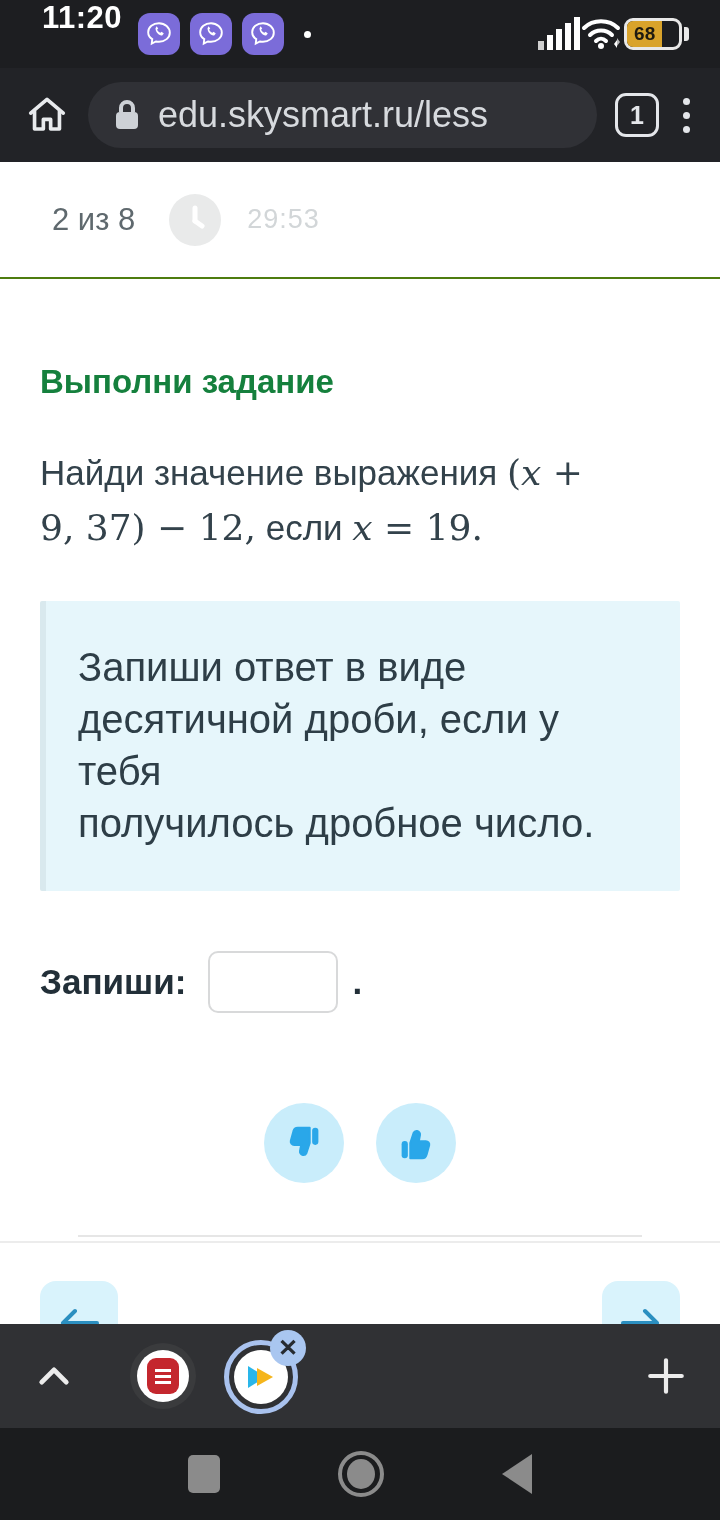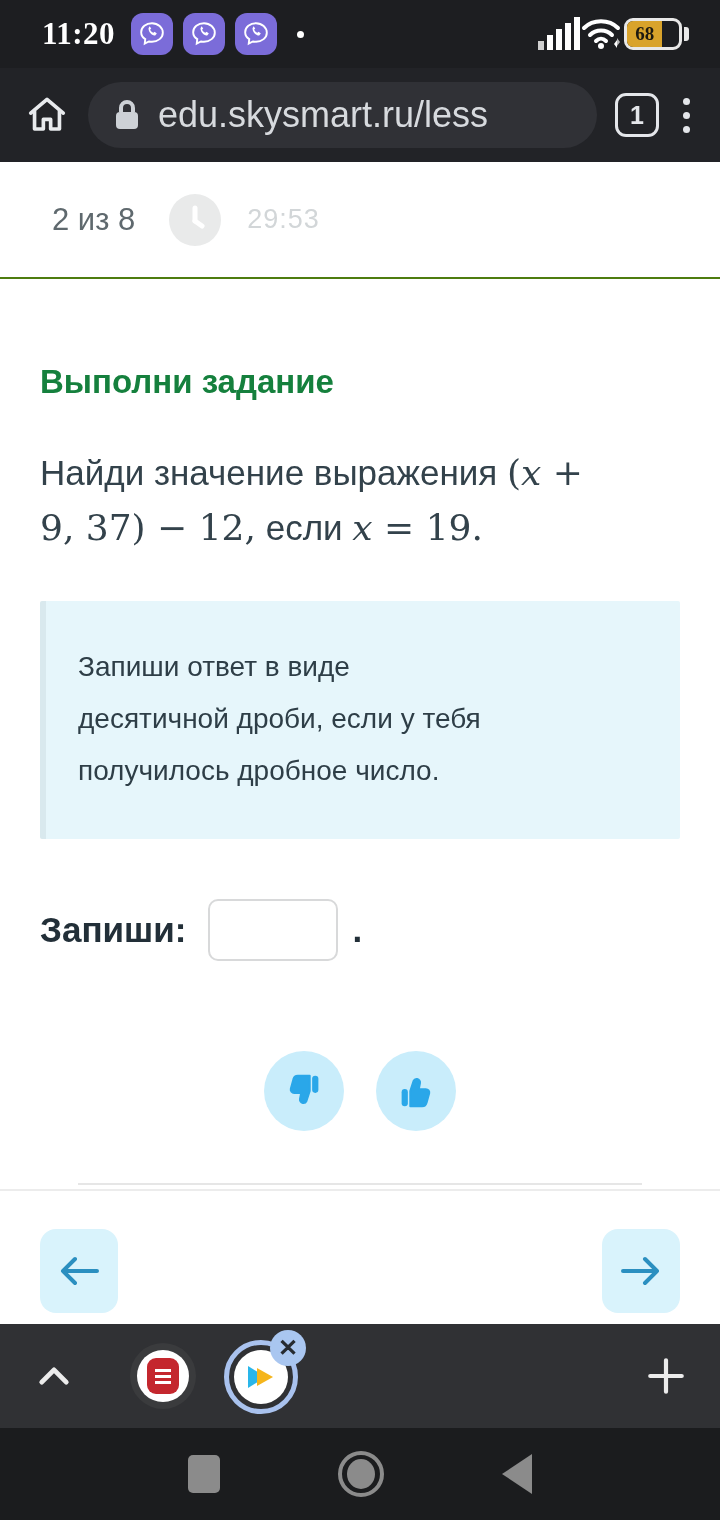--- a/index.html
+++ b/index.html
@@ -2,22 +2,22 @@
 <html><head>
 <meta charset="utf-8">
 <style>
   * { box-sizing: border-box; margin: 0; padding: 0; }
   html,body { width:720px; height:1520px; }
   body { font-family:"Liberation Sans", sans-serif; background:#000; }
   .screen { position:relative; width:720px; height:1520px; overflow:hidden; background:#fff;
             display:flex; flex-direction:column; }
 
   
-  .status-bar { height:68px; background:#1d1e21; display:flex; align-items:center;
-                padding:0 30px 0 42px; flex:0 0 auto;font-family:Liberation Serif, serif; }
+  .status-bar { height:68px; background:#1d1e21; display:flex; 
+                padding:0 30px 0 42px; flex:0 0 auto; }
   .status-time { color:#fff; font-size:31px; font-weight:bold; letter-spacing:0.5px; }
   .notif-icons { display:flex; align-items:center; gap:10px; margin-left:16px; }
   .viber-badge { width:42px; height:42px; background:#7b6cd9; border-radius:12px;
                  display:flex; align-items:center; justify-content:center; }
   .notif-dot { width:7px; height:7px; border-radius:50%; background:#fff; margin-left:10px; }
   .sb-spacer { flex:1; }
   .sb-right { display:flex; align-items:center; }
   .battery { position:relative; width:66px; height:34px; display:flex; align-items:center; }
   .battery-body { width:58px; height:32px; border:3px solid #e8e8e8; border-radius:9px;
                   overflow:hidden; display:flex; }
@@ -48,21 +48,21 @@
   .timer-text { font-size:27px; color:#d2d6d8; letter-spacing:1px; }
 
   .content { flex:1 1 auto; padding:0 40px; }
   .quiz-title { margin-top:84px; font-size:33px; font-weight:bold; color:#15803d; }
   .task { margin-top:44px; font-size:35px; color:#33424b; line-height:55px; }
   .math { font-family:"DejaVu Serif", serif; font-size:36px; }
   .mvar { font-family:"DejaVu Serif", serif; font-size:36px; font-style:italic; }
 
   .hint-box { margin-top:46px; background:#e6f6fb; border-left:6px solid #d9e9ee;
               padding:40px 30px 42px 32px; border-radius:2px; }
-  .hint-line { font-size:28px; line-height:52px; color:#2e3e47; }
+  .hint-line { font-size:40px; line-height:52px; color:#2e3e47; }
 
   .answer-row { margin-top:60px; display:flex; align-items:center; }
   .answer-label { font-size:35px; font-weight:bold; color:#222f38; }
   .answer-input { width:130px; height:62px; margin-left:22px; border:2px solid #d8d9da;
                   border-radius:10px; background:#fff; font-size:32px; padding:0 14px;
                   color:#222f38; outline:none; }
   .answer-suffix { margin-left:14px; font-size:35px; font-weight:bold; color:#222f38; }
 
   .feedback { margin-top:90px; display:flex; justify-content:center; gap:32px; }
   .thumb-btn { width:80px; height:80px; border-radius:50%; background:#c9edfb; border:none;

